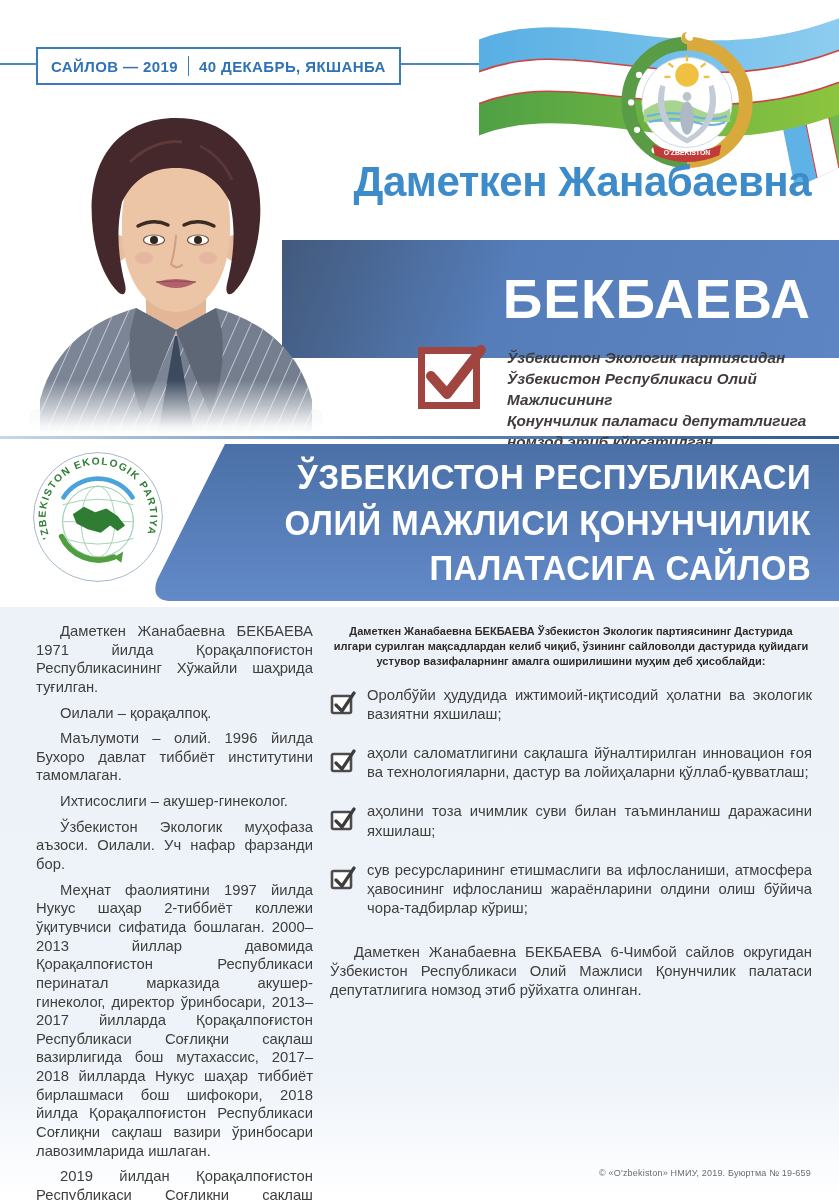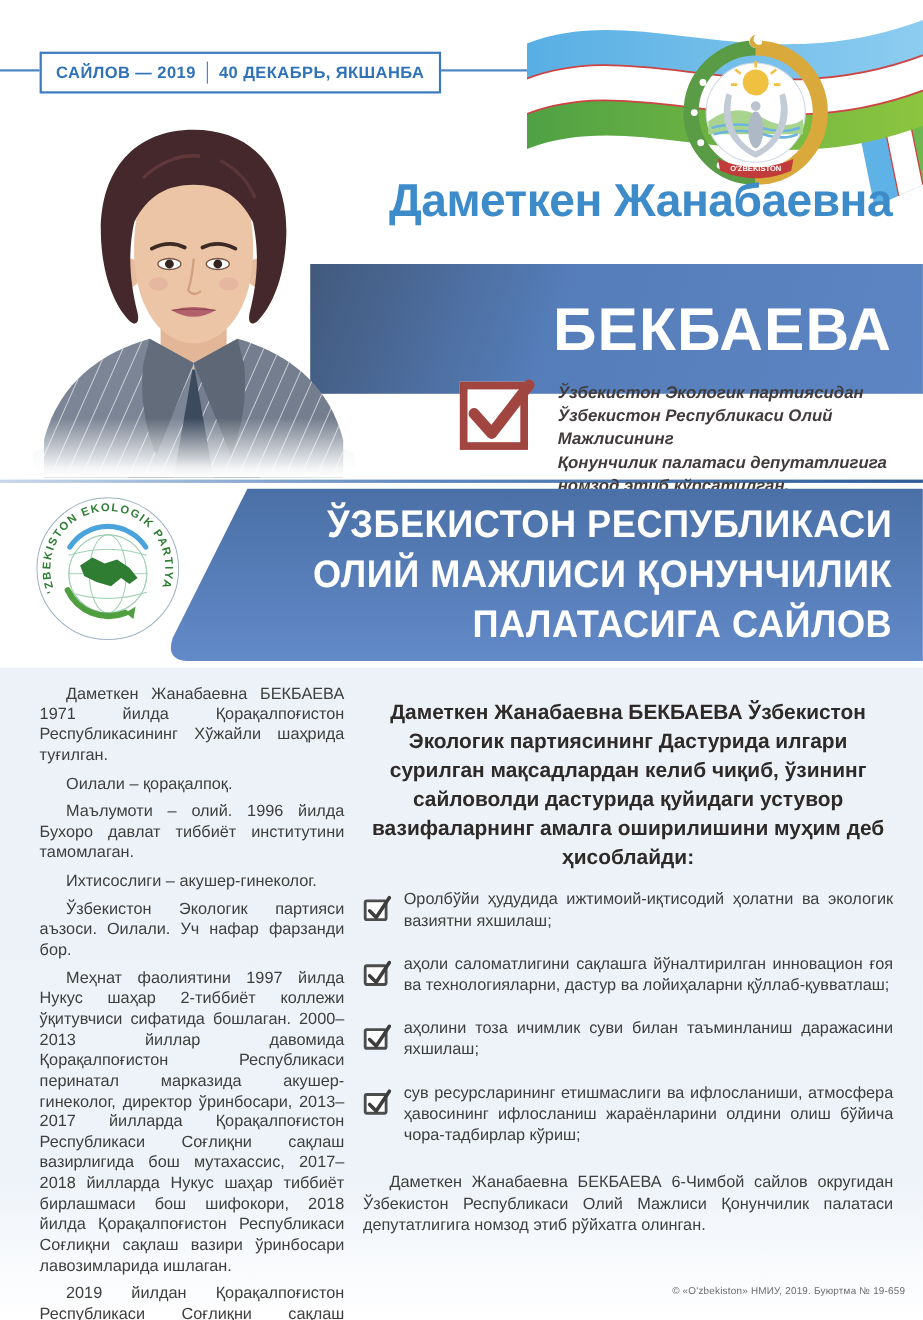--- a/index.html
+++ b/index.html
@@ -47,27 +47,27 @@
 
   .party-logo{position:absolute;left:28px;top:447px;width:140px;height:140px;z-index:5;}
 
   
   .content-bg{position:absolute;left:0;top:607px;width:839px;height:593px;z-index:0;
     background:linear-gradient(180deg,#edf2f9 0%,#eef3f9 78%,#ffffff 100%);}
   .bio-col{position:absolute;left:36px;top:622px;width:277px;z-index:2;
     font-size:14.8px;line-height:1.26;color:#3e3e3d;text-align:justify;}
   .bio-col p{margin:0 0 7px;text-indent:24px;}
   .prog-col{position:absolute;left:330px;top:624px;width:482px;z-index:2;color:#3e3e3d;}
-  .prog-intro{margin:12px 0 16px;font-weight:bold;text-align:center;font-size:19px;line-height:1.38;color:#2e2a28;}
+  .prog-intro{margin:0 0 16px;font-weight:bold;text-align:center;font-size:11px;line-height:1.38;color:#2e2a28;}
   .prog-item{display:flex;align-items:flex-start;margin:0 0 20px;}
   .check-icon{flex:0 0 26px;margin-top:2px;}
   .prog-item p{margin:0 0 0 11px;font-size:14.8px;line-height:1.3;text-align:justify;}
   .prog-closing{margin:24px 0 0;font-size:14.8px;line-height:1.3;text-align:justify;text-indent:24px;}
 
-  .footer{position:absolute;right:16px;top:1168px;z-index:2;font-size:9px;color:#6b6b6b;letter-spacing:.2px;margin-left:48px;}
+  .footer{position:absolute;right:28px;top:1168px;z-index:2;font-size:9px;color:#6b6b6b;letter-spacing:.2px;margin-left:48px;}
 </style>
 </head>
 <body>
 
 <div class="page">
 
   <div class="top-line"></div>
 
   <div class="badge">
     <span>САЙЛОВ — 2019</span>
@@ -229,21 +229,21 @@
     </svg>
   </div>
 
   <div class="content-bg"></div>
 
   <div class="bio-col">
     <p>Даметкен Жанабаевна БЕКБАЕВА 1971 йилда Қорақалпоғистон Республикасининг Хўжайли шаҳрида туғилган.</p>
     <p>Оилали – қорақалпоқ.</p>
     <p>Маълумоти – олий. 1996 йилда Бухоро давлат тиббиёт институтини тамомлаган.</p>
     <p>Ихтисослиги – акушер-гинеколог.</p>
-    <p>Ўзбекистон Экологик партияси аъзоси. Оилали. Уч нафар фарзанди бор.</p>
+    <p>Ўзбекистон Экологик муҳофаза аъзоси. Оилали. Уч нафар фарзанди бор.</p>
     <p>Меҳнат фаолиятини 1997 йилда Нукус шаҳар 2-тиббиёт коллежи ўқитувчиси сифатида бошлаган. 2000–2013 йиллар давомида Қорақалпоғистон Республикаси перинатал марказида акушер-гинеколог, директор ўринбосари, 2013–2017 йилларда Қорақалпоғистон Республикаси Соғлиқни сақлаш вазирлигида бош мутахассис, 2017–2018 йилларда Нукус шаҳар тиббиёт бирлашмаси бош шифокори, 2018 йилда Қорақалпоғистон Республикаси Соғлиқни сақлаш вазири ўринбосари лавозимларида ишлаган.</p>
     <p>2019 йилдан Қорақалпоғистон Республикаси Соғлиқни сақлаш вазирлигида оналик ва болаликни муҳофаза қилиш бўйича бош мутахассис лавозимида фаолият юритиб келмоқда.</p>
   </div>
 
   <div class="prog-col">
     <p class="prog-intro">Даметкен Жанабаевна БЕКБАЕВА Ўзбекистон Экологик партиясининг Дастурида илгари сурилган мақсадлардан келиб чиқиб, ўзининг сайловолди дастурида қуйидаги устувор вазифаларнинг амалга оширилишини муҳим деб ҳисоблайди:</p>
 
     <div class="prog-item">
       <span class="check-icon">
         <svg width="26" height="28" viewBox="0 0 26 28">

